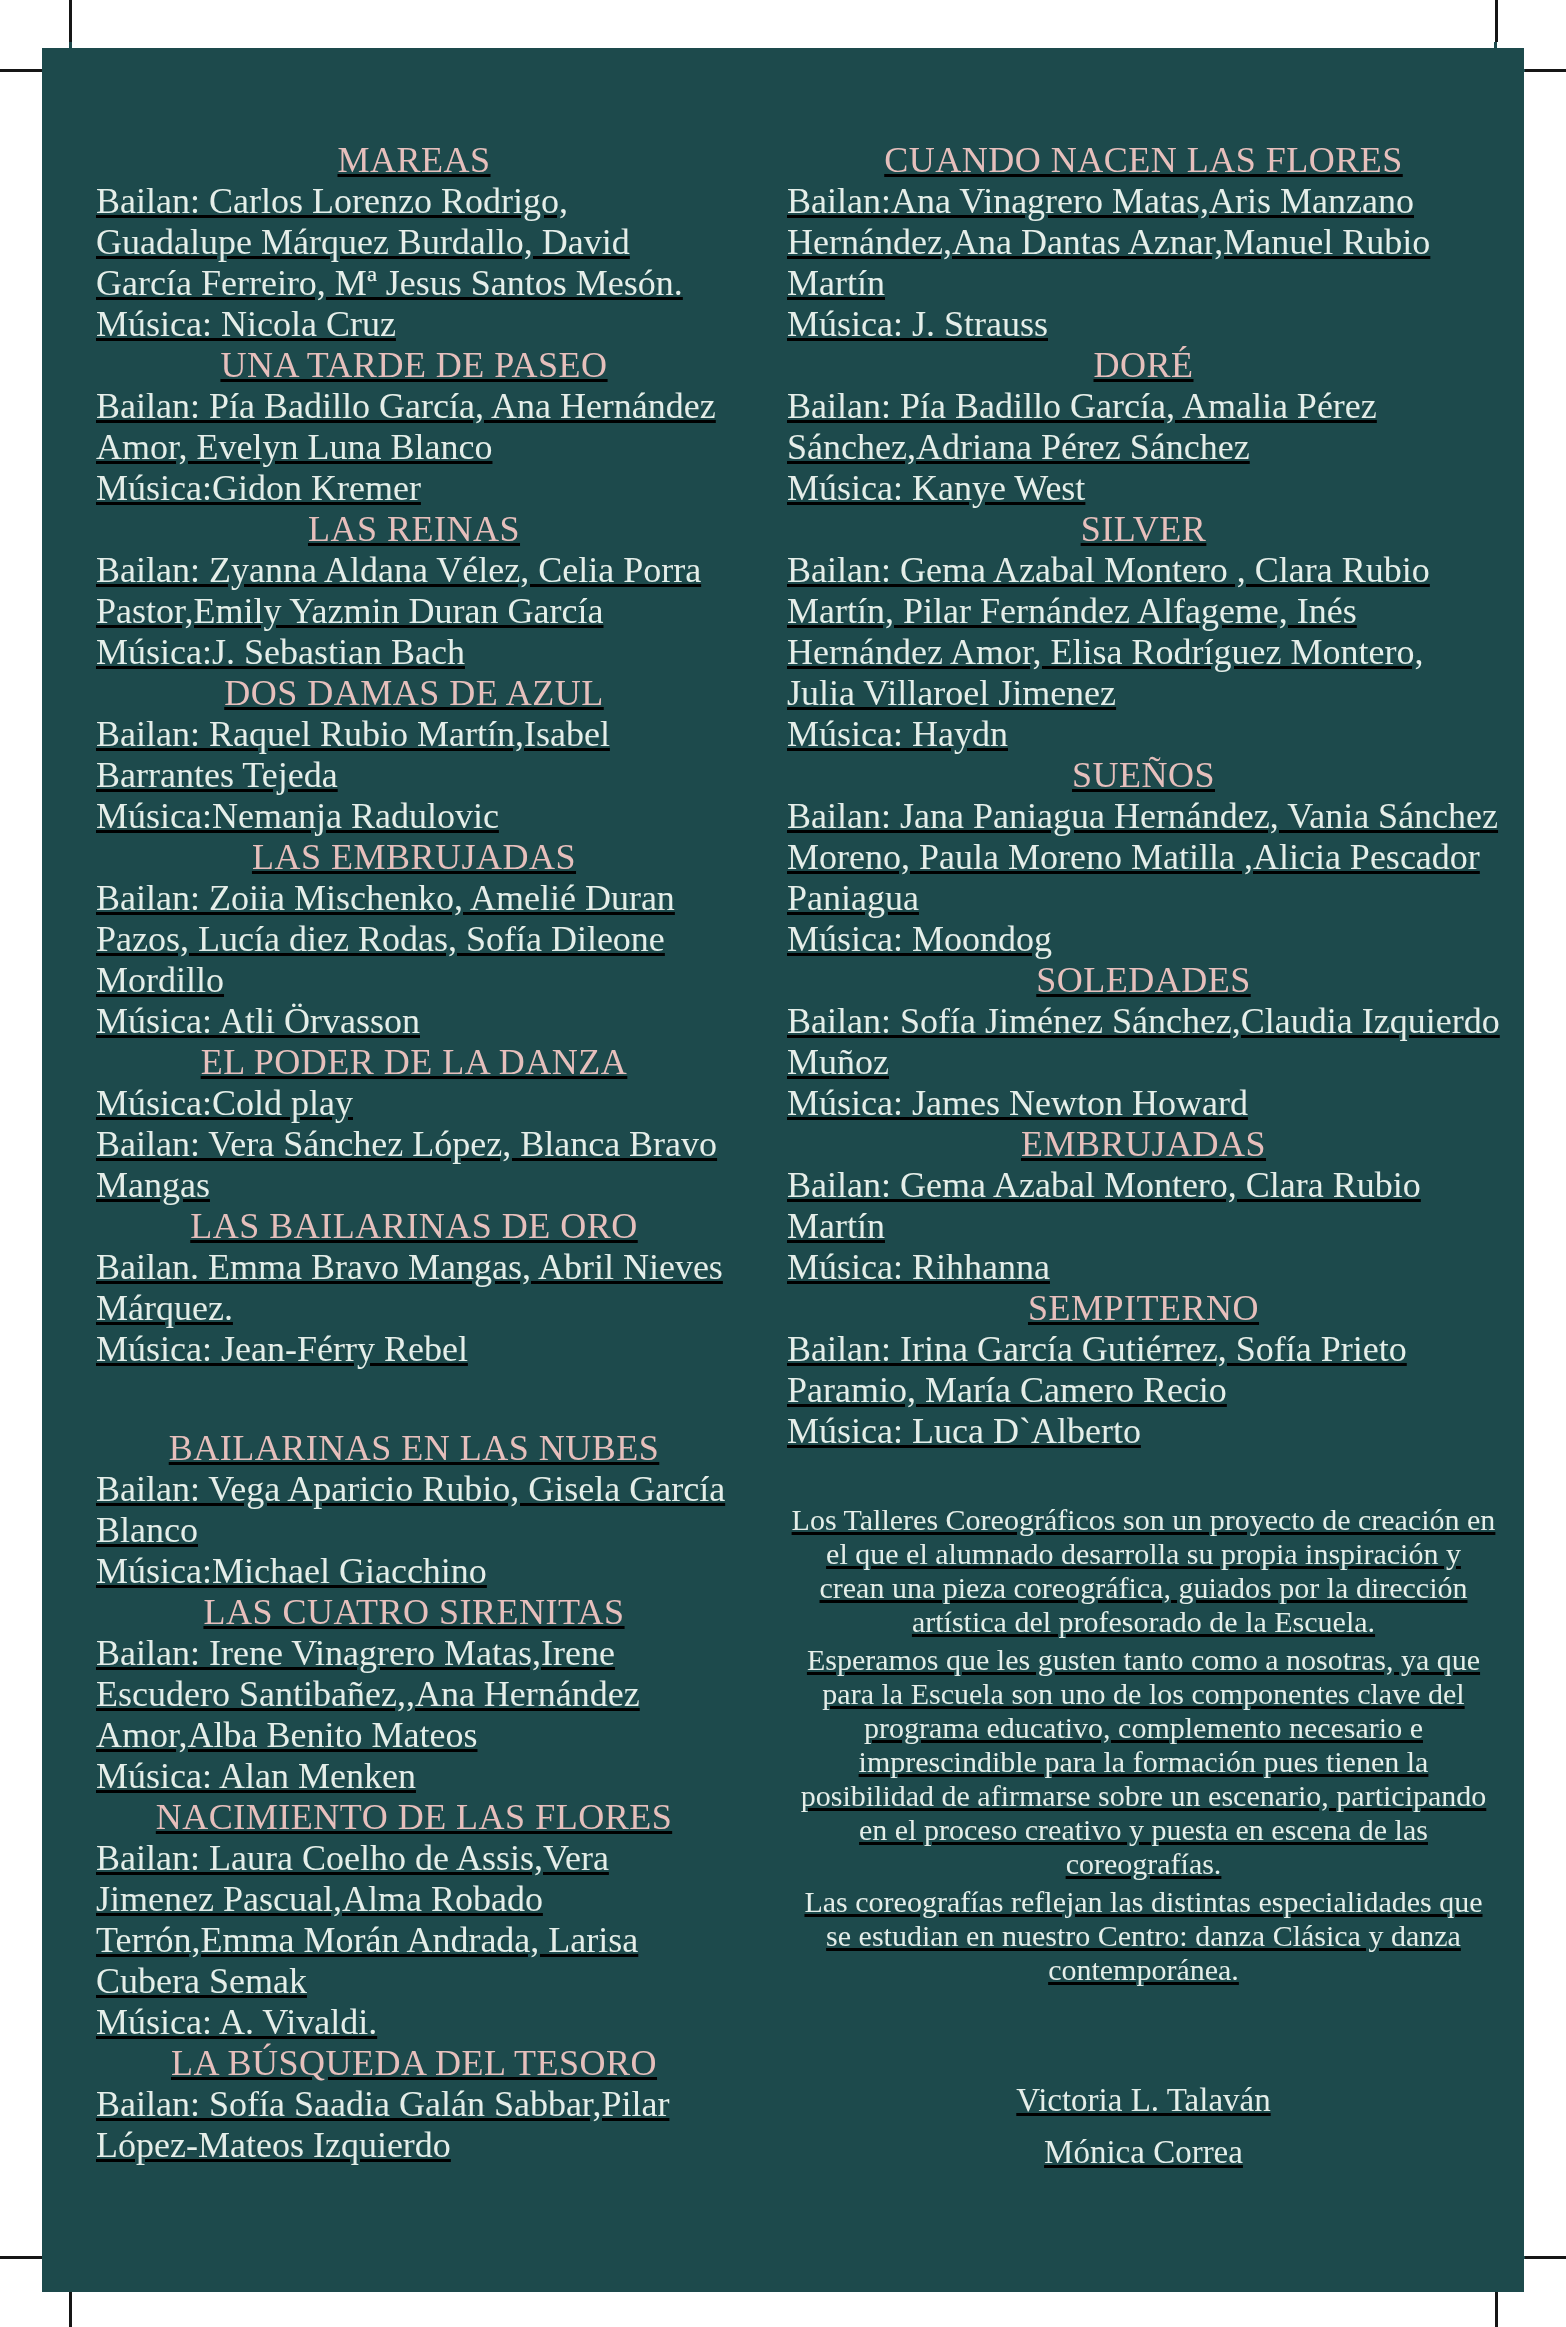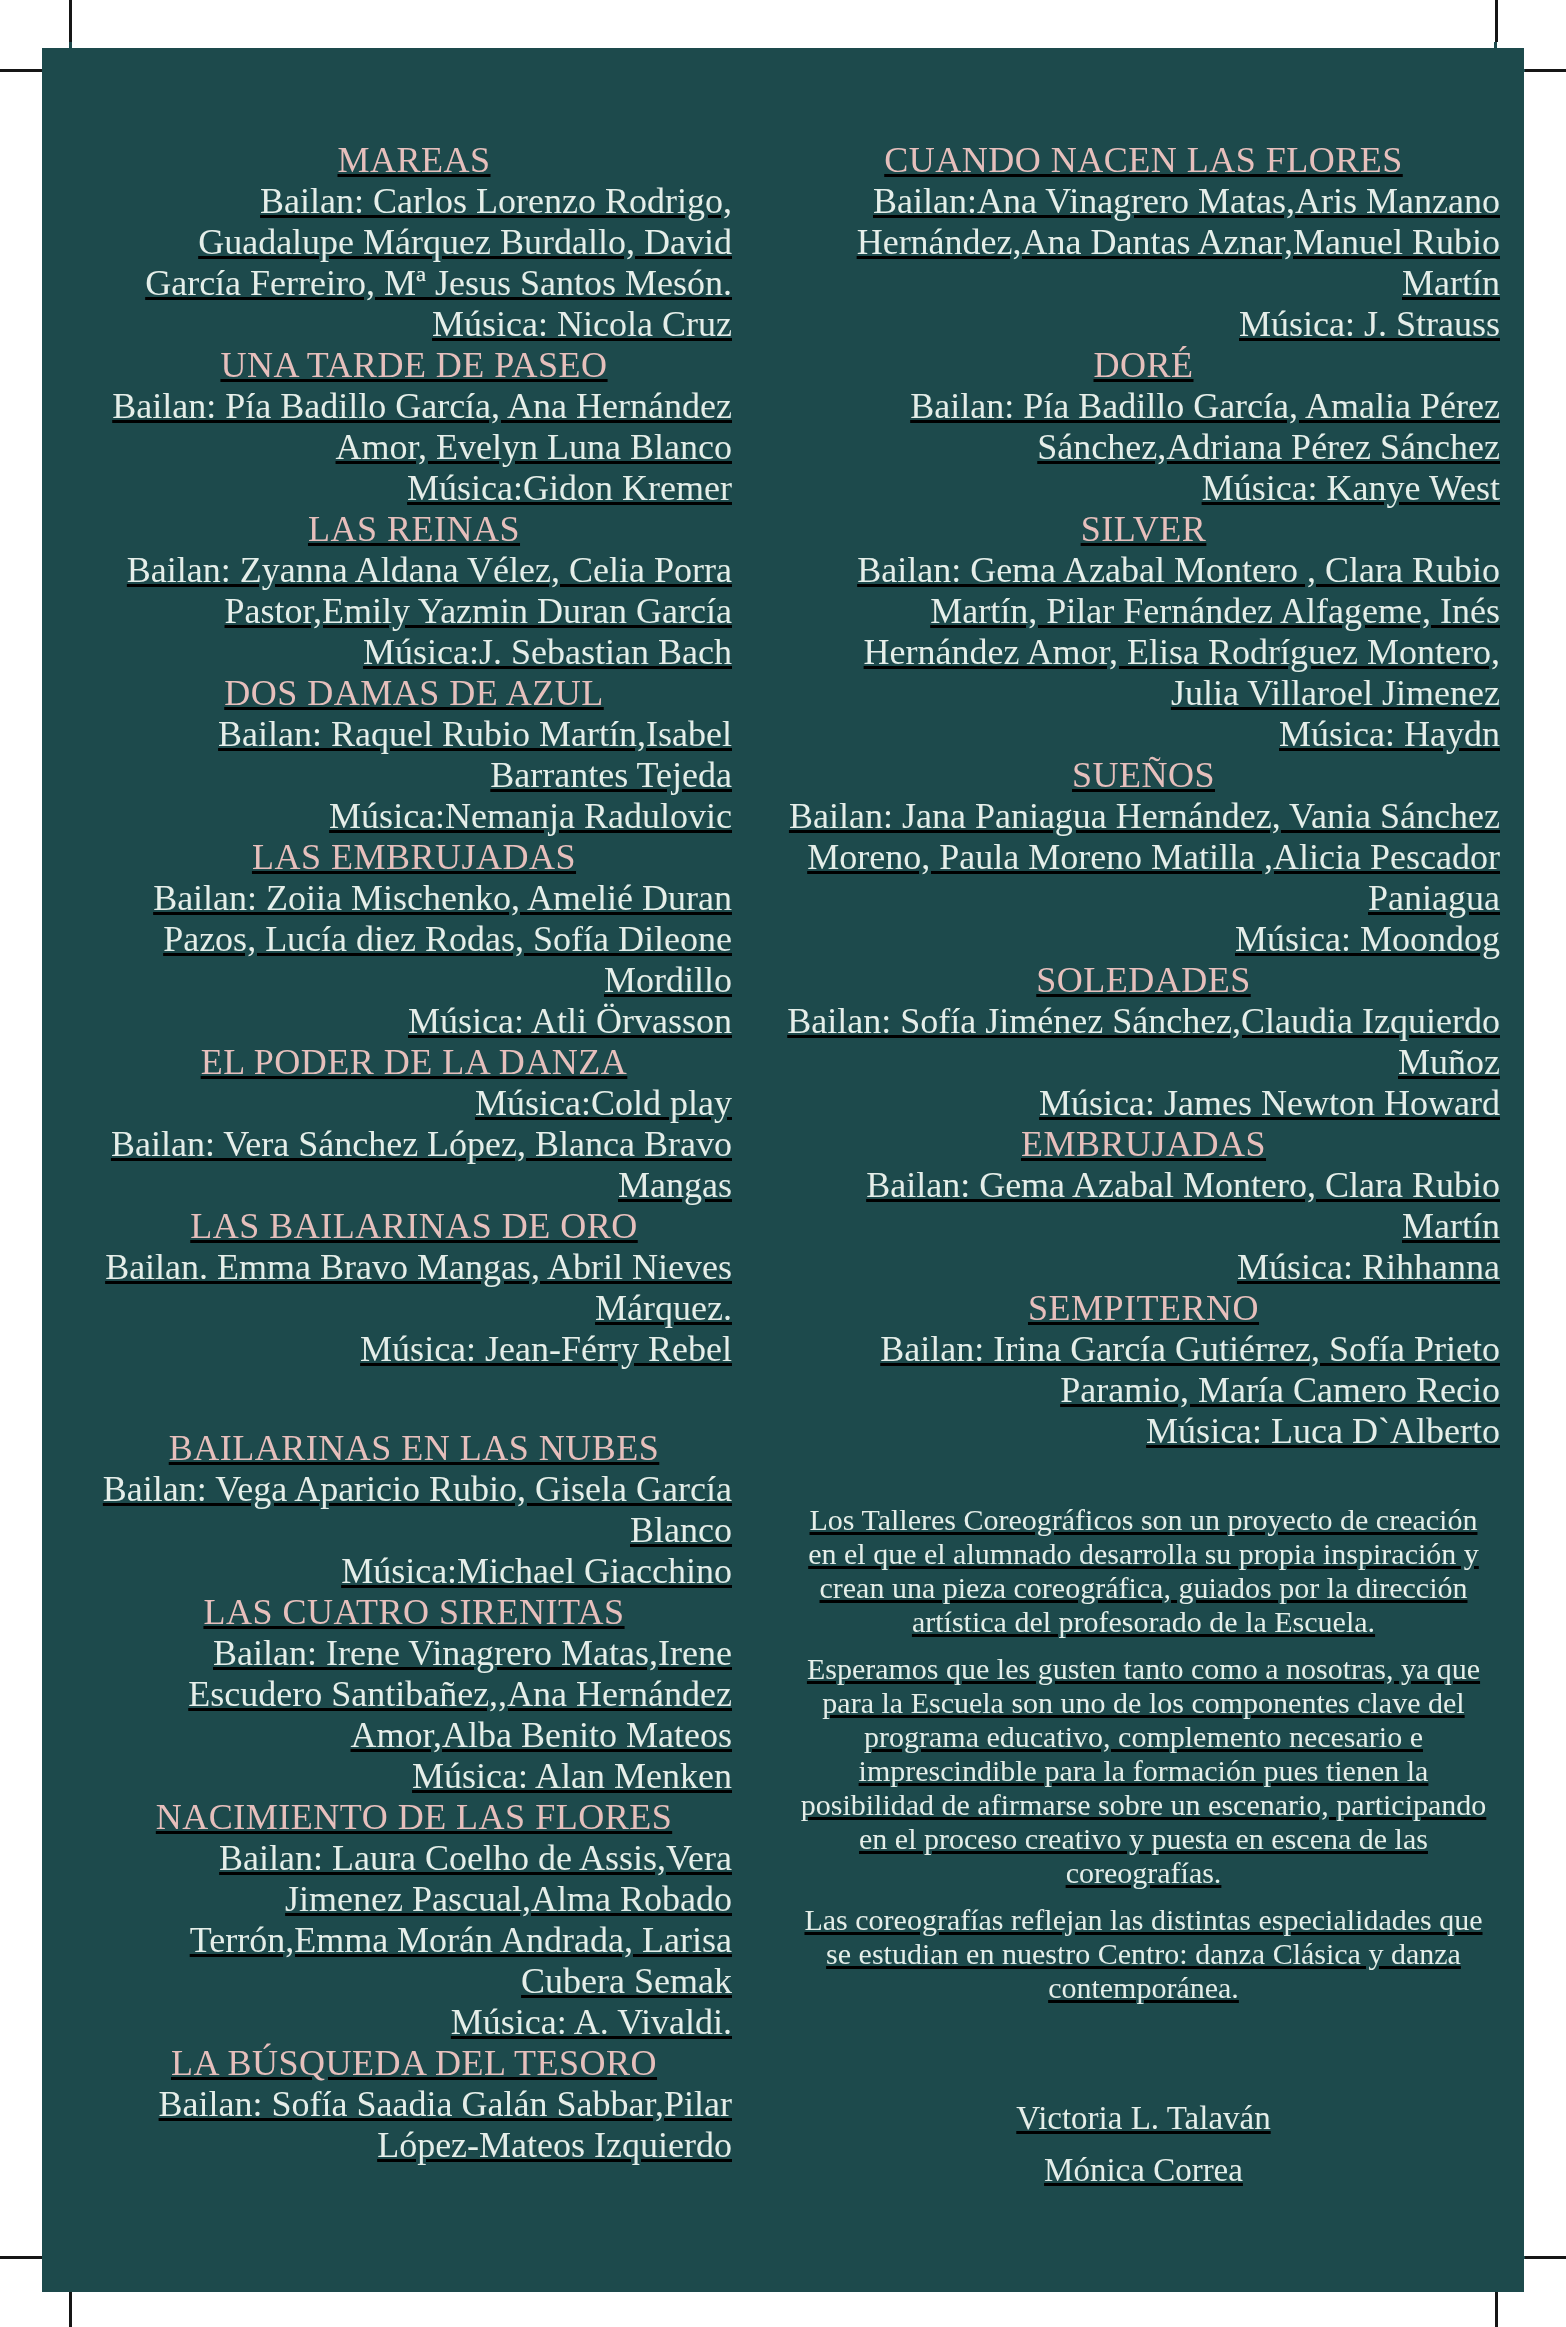--- a/index.html
+++ b/index.html
@@ -33,28 +33,28 @@
   section.piece{margin:0;padding:0;}
   section.piece.gap-before{margin-top:58px;}
   .piece-title{
     margin:0;color:var(--title);
     font-size:36px;line-height:41px;font-weight:normal;
     text-align:center;letter-spacing:0.5px;
   }
   .piece-credits{
     margin:0;color:var(--text);
     font-size:36px;line-height:41px;
-    text-align:right;
+    text-align:left;
   }
   .notes{
     margin-top:51px;width:713px;
     color:var(--text);text-align:center;
     font-size:30px;line-height:34px;
   }
-  .notes p{margin:13px;text-align:center;}
+  .notes p{margin:4px;text-align:center;}
   .signature{
     margin-top:95px;
     color:var(--text);text-align:center;
     font-size:33px;line-height:36px;
   }
   .signature p{margin:16px;}
   
   .cm{position:absolute;background:var(--mark);}
   .cmw-v{position:absolute;width:11px;height:10px;
     background:linear-gradient(to right,#fff 0 3.6px,var(--panel) 3.6px 7.3px,#fff 7.3px 11px);}

